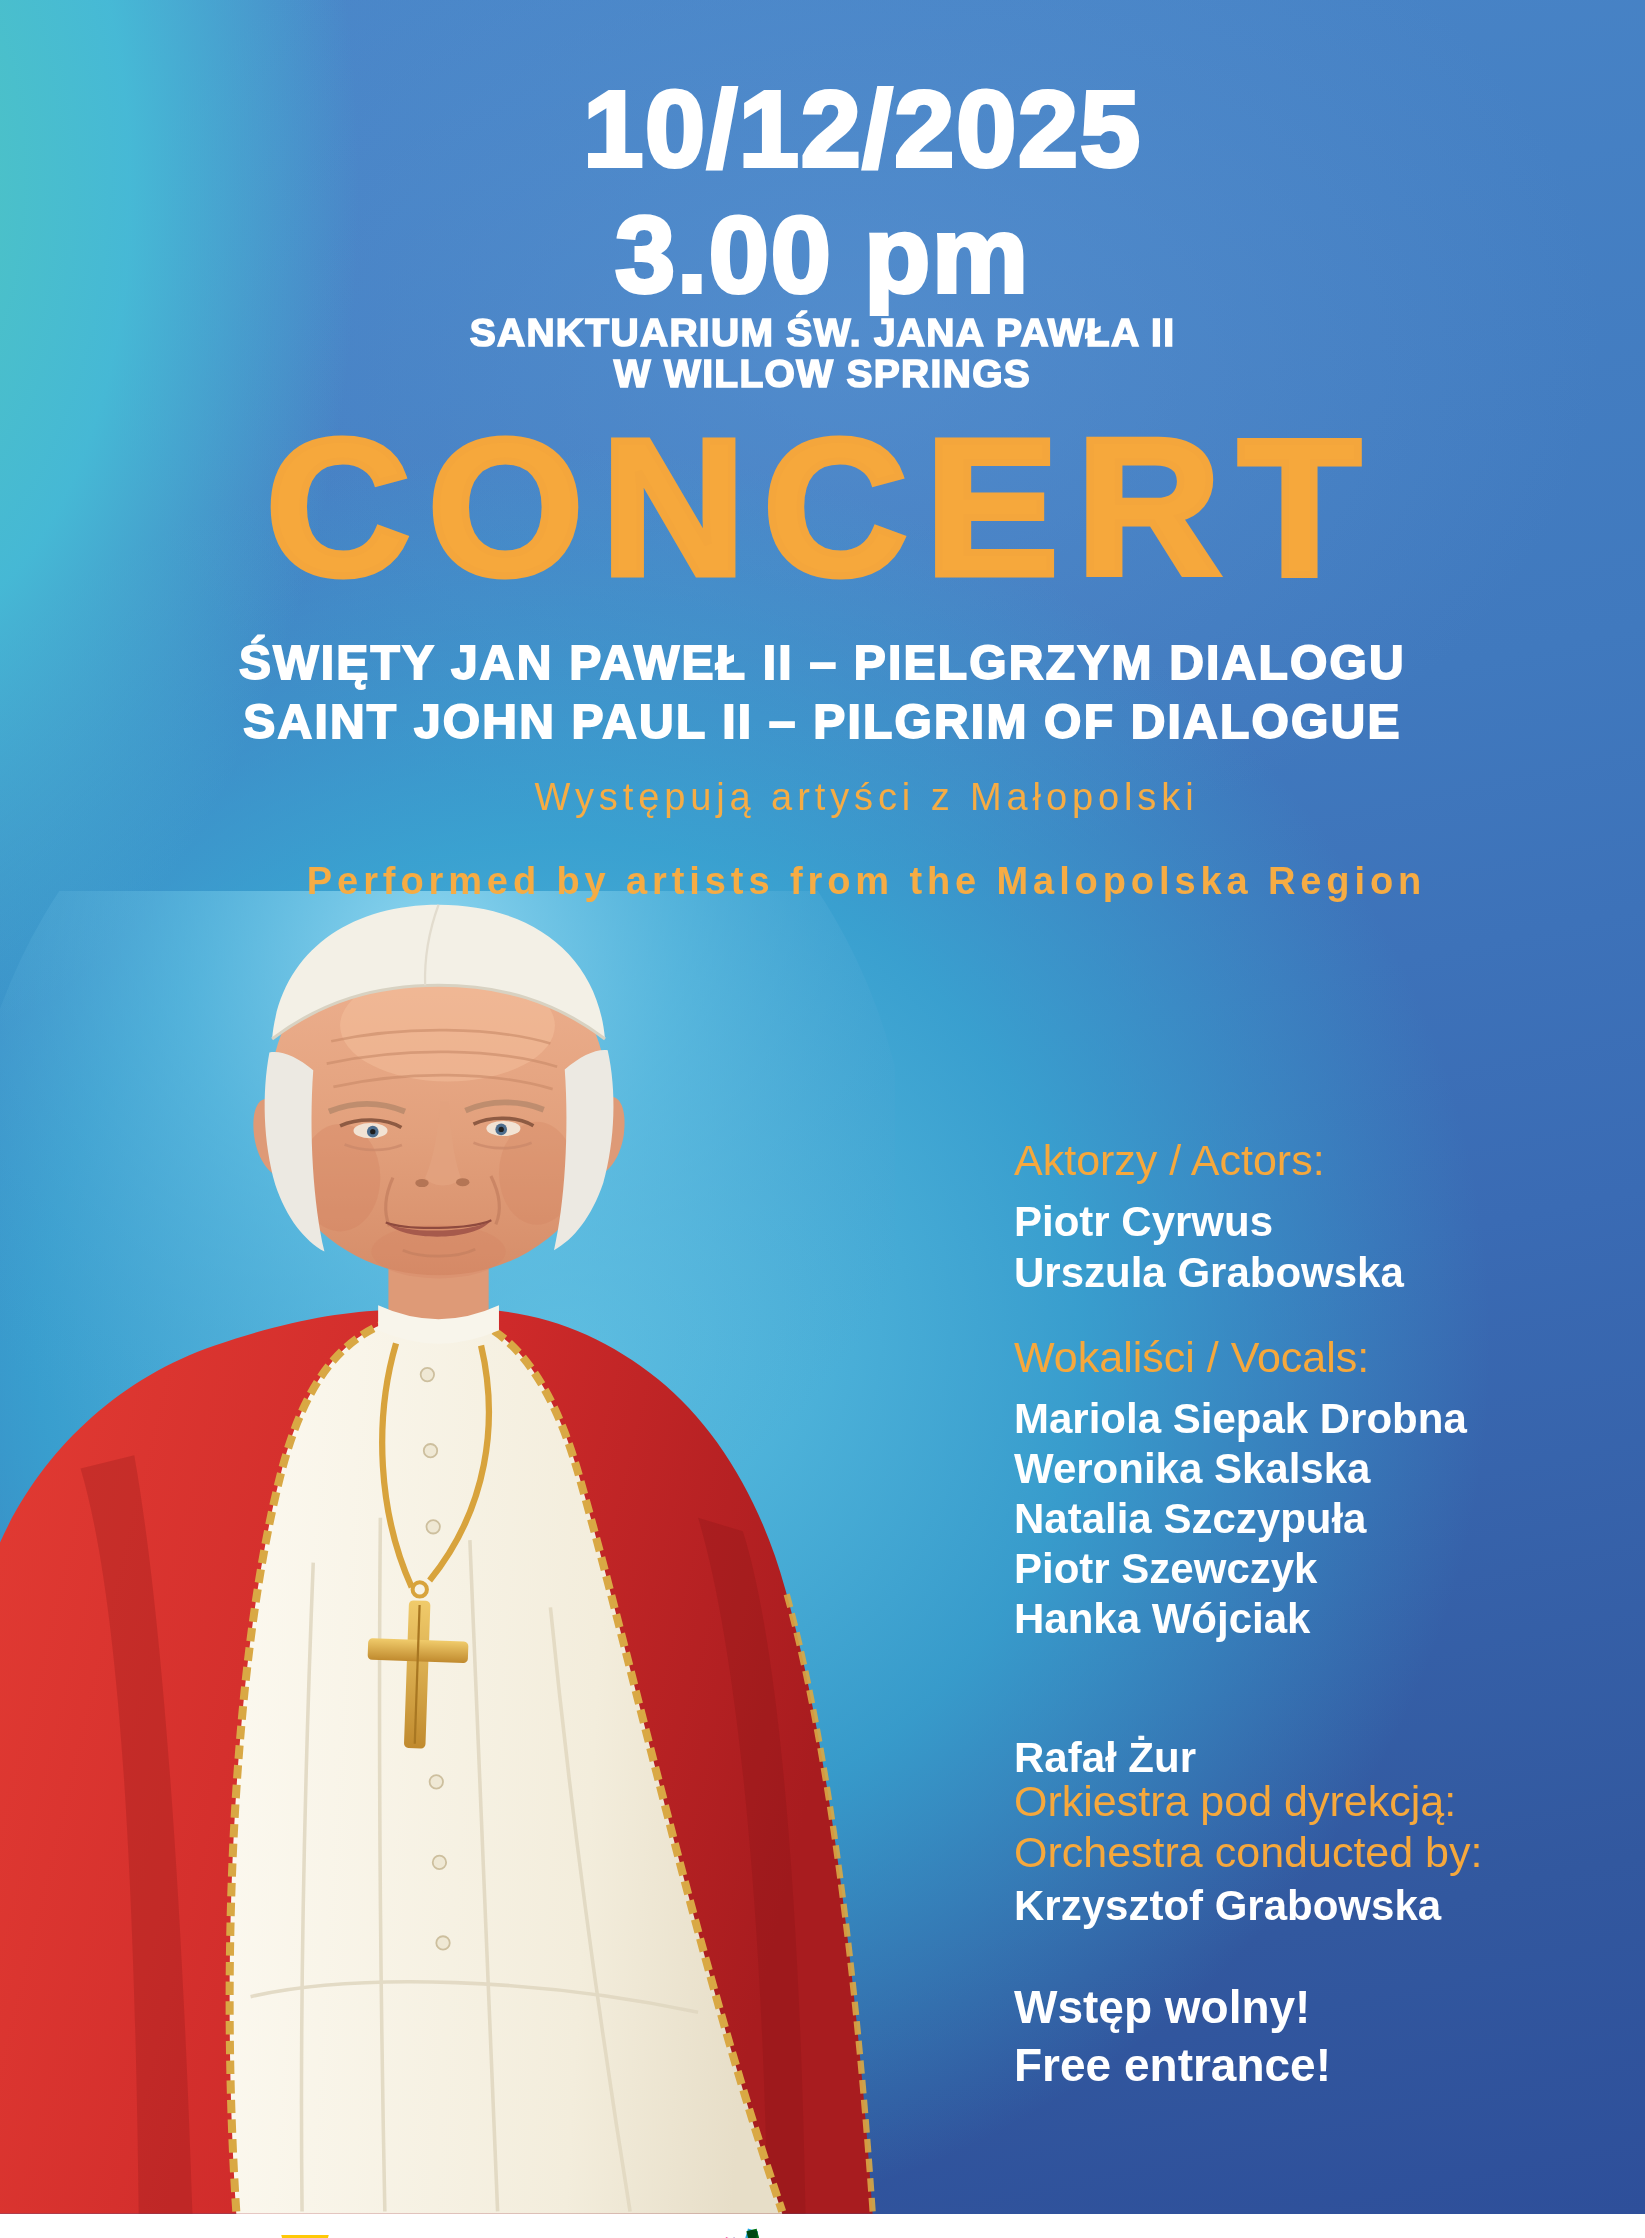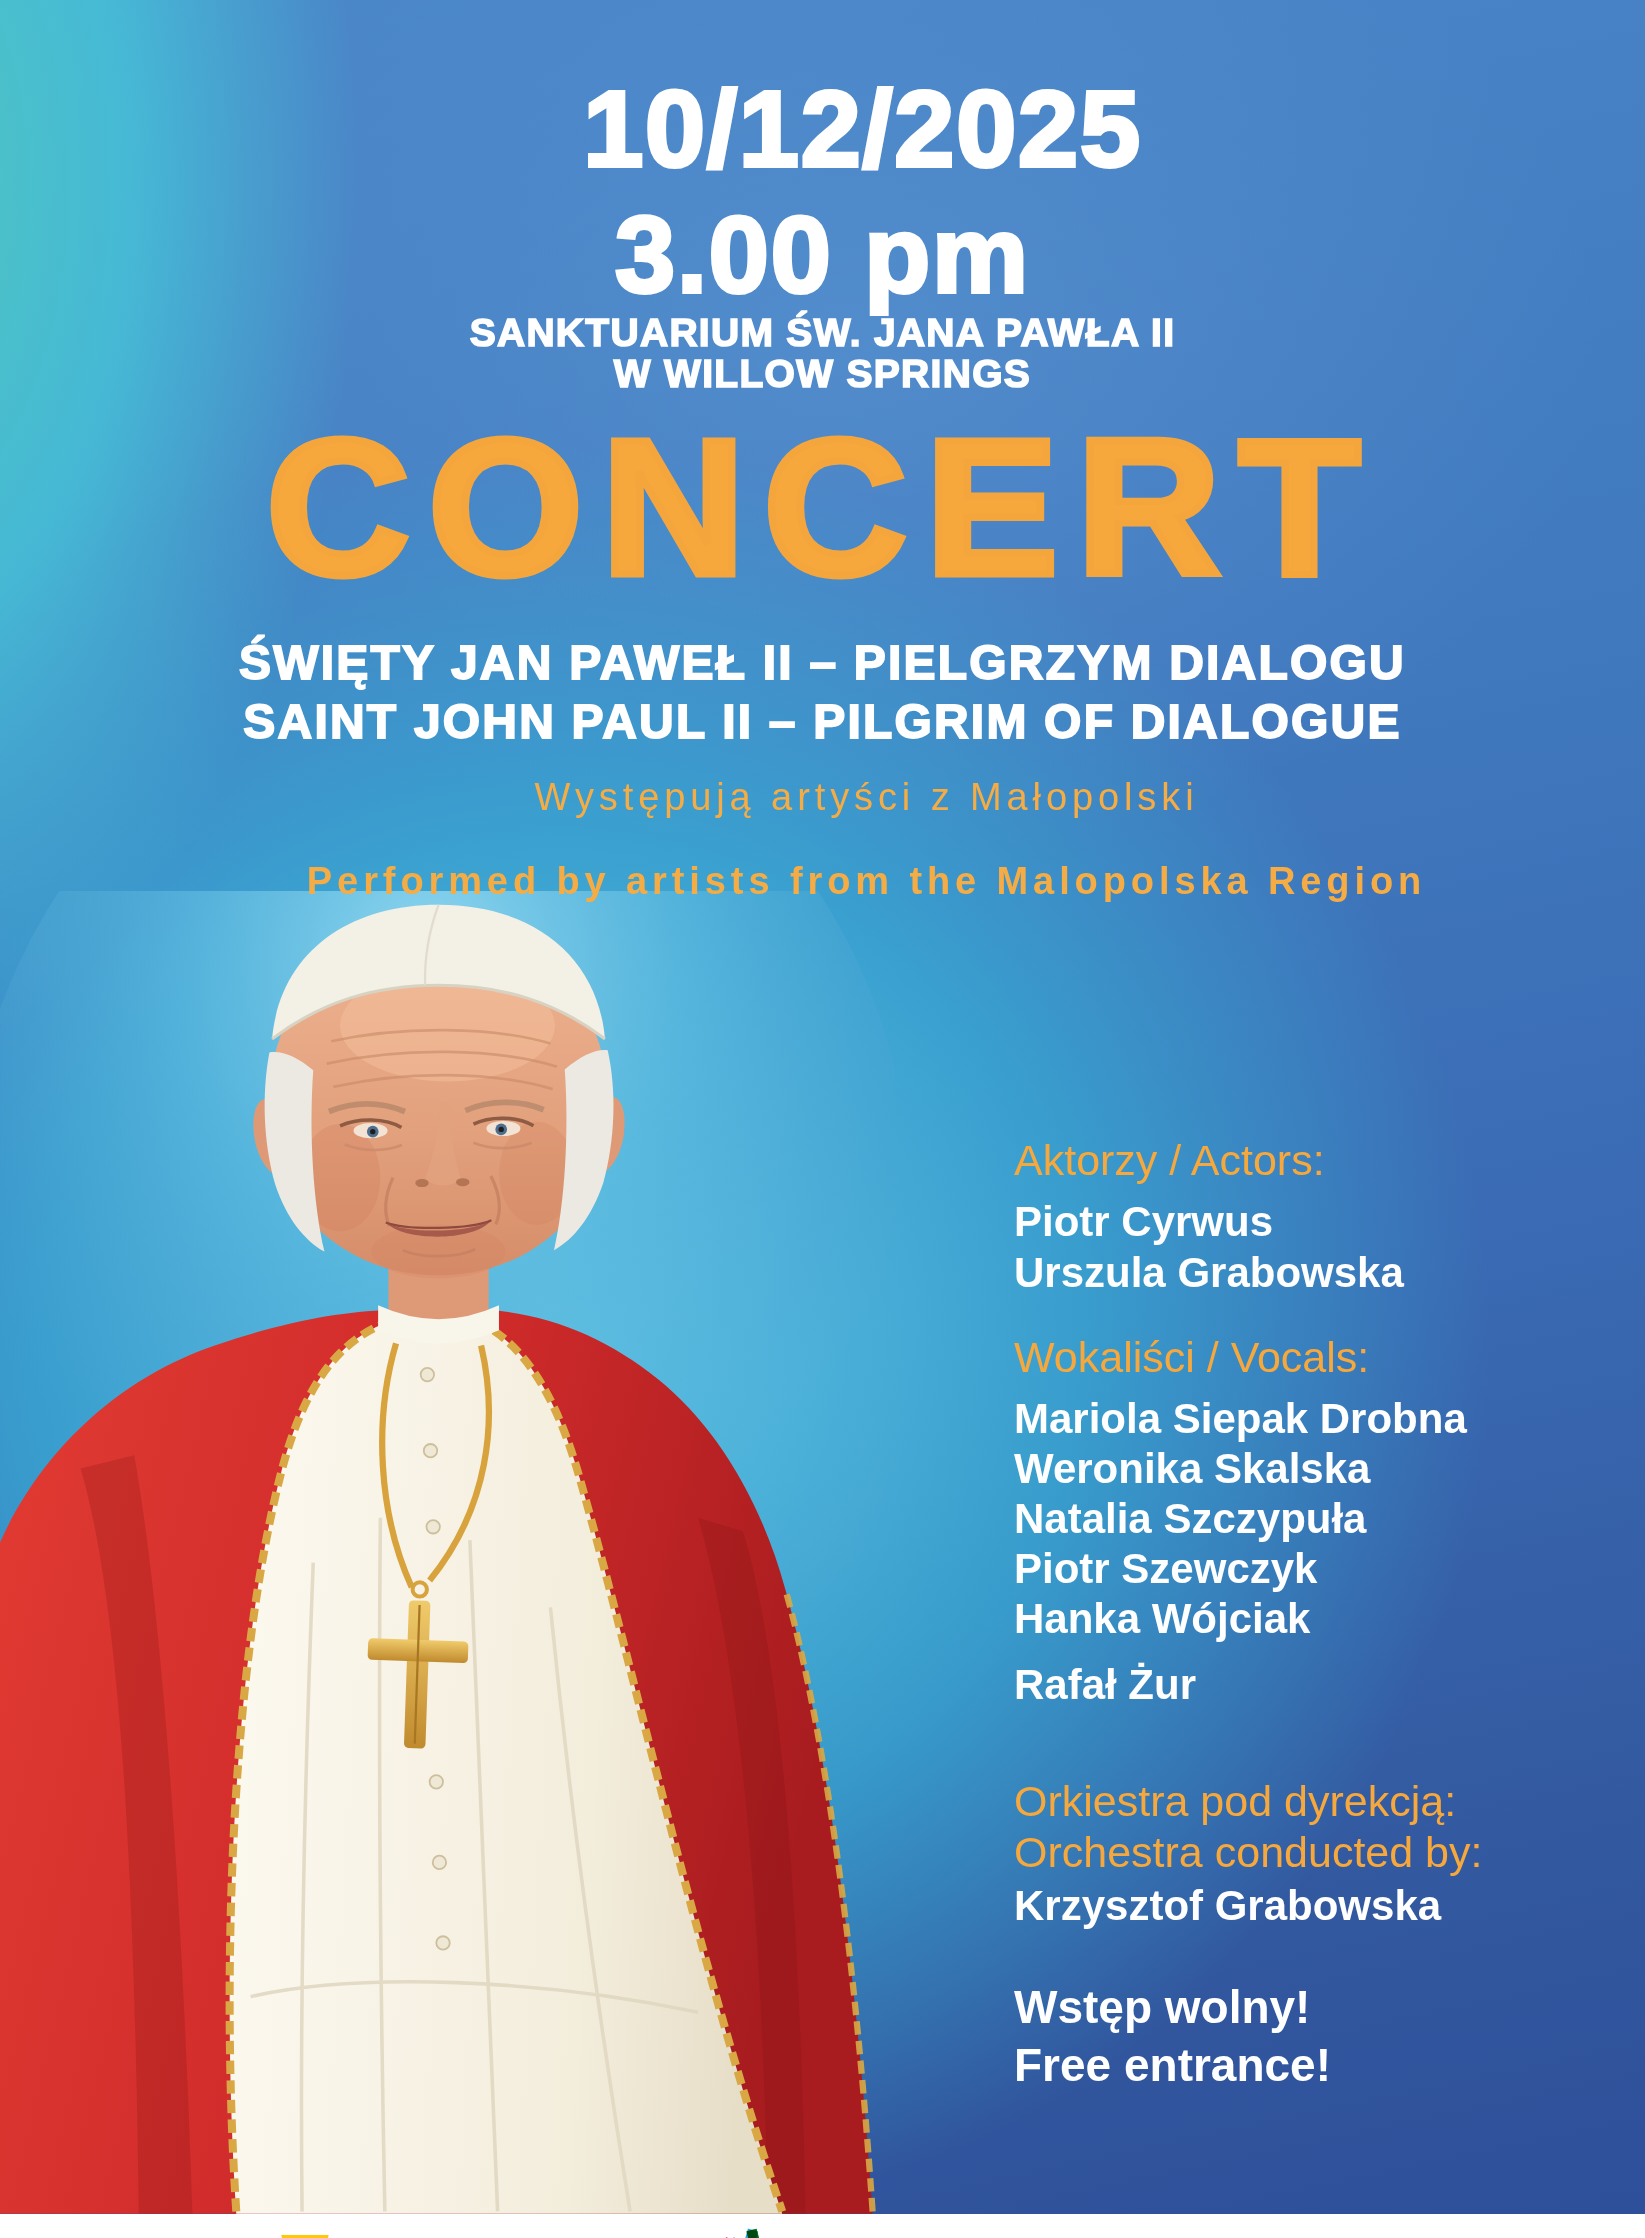--- a/index.html
+++ b/index.html
@@ -195,21 +195,21 @@
   <div class="lineup-item lbl" style="top:1139px">Aktorzy / Actors:</div>
   <div class="lineup-item nm" style="top:1201px">Piotr Cyrwus</div>
   <div class="lineup-item nm" style="top:1252px">Urszula Grabowska</div>
 
   <div class="lineup-item lbl" style="top:1336px">Wokaliści / Vocals:</div>
   <div class="lineup-item nm" style="top:1398px">Mariola Siepak Drobna</div>
   <div class="lineup-item nm" style="top:1448px">Weronika Skalska</div>
   <div class="lineup-item nm" style="top:1498px">Natalia Szczypuła</div>
   <div class="lineup-item nm" style="top:1548px">Piotr Szewczyk</div>
   <div class="lineup-item nm" style="top:1598px">Hanka Wójciak</div>
-  <div class="lineup-item nm" style="top:1664px">Rafał Żur</div>
+  <div class="lineup-item nm" style="top:1737px">Rafał Żur</div>
 
   <div class="lineup-item lbl" style="top:1780px">Orkiestra pod dyrekcją:</div>
   <div class="lineup-item lbl" style="top:1831px">Orchestra conducted by:</div>
   <div class="lineup-item nm" style="top:1885px">Krzysztof Grabowska</div>
 
   <div class="lineup-item big" style="top:1984px">Wstęp wolny!</div>
   <div class="lineup-item big" style="top:2042px">Free entrance!</div>
 
   <div class="footer">
 

